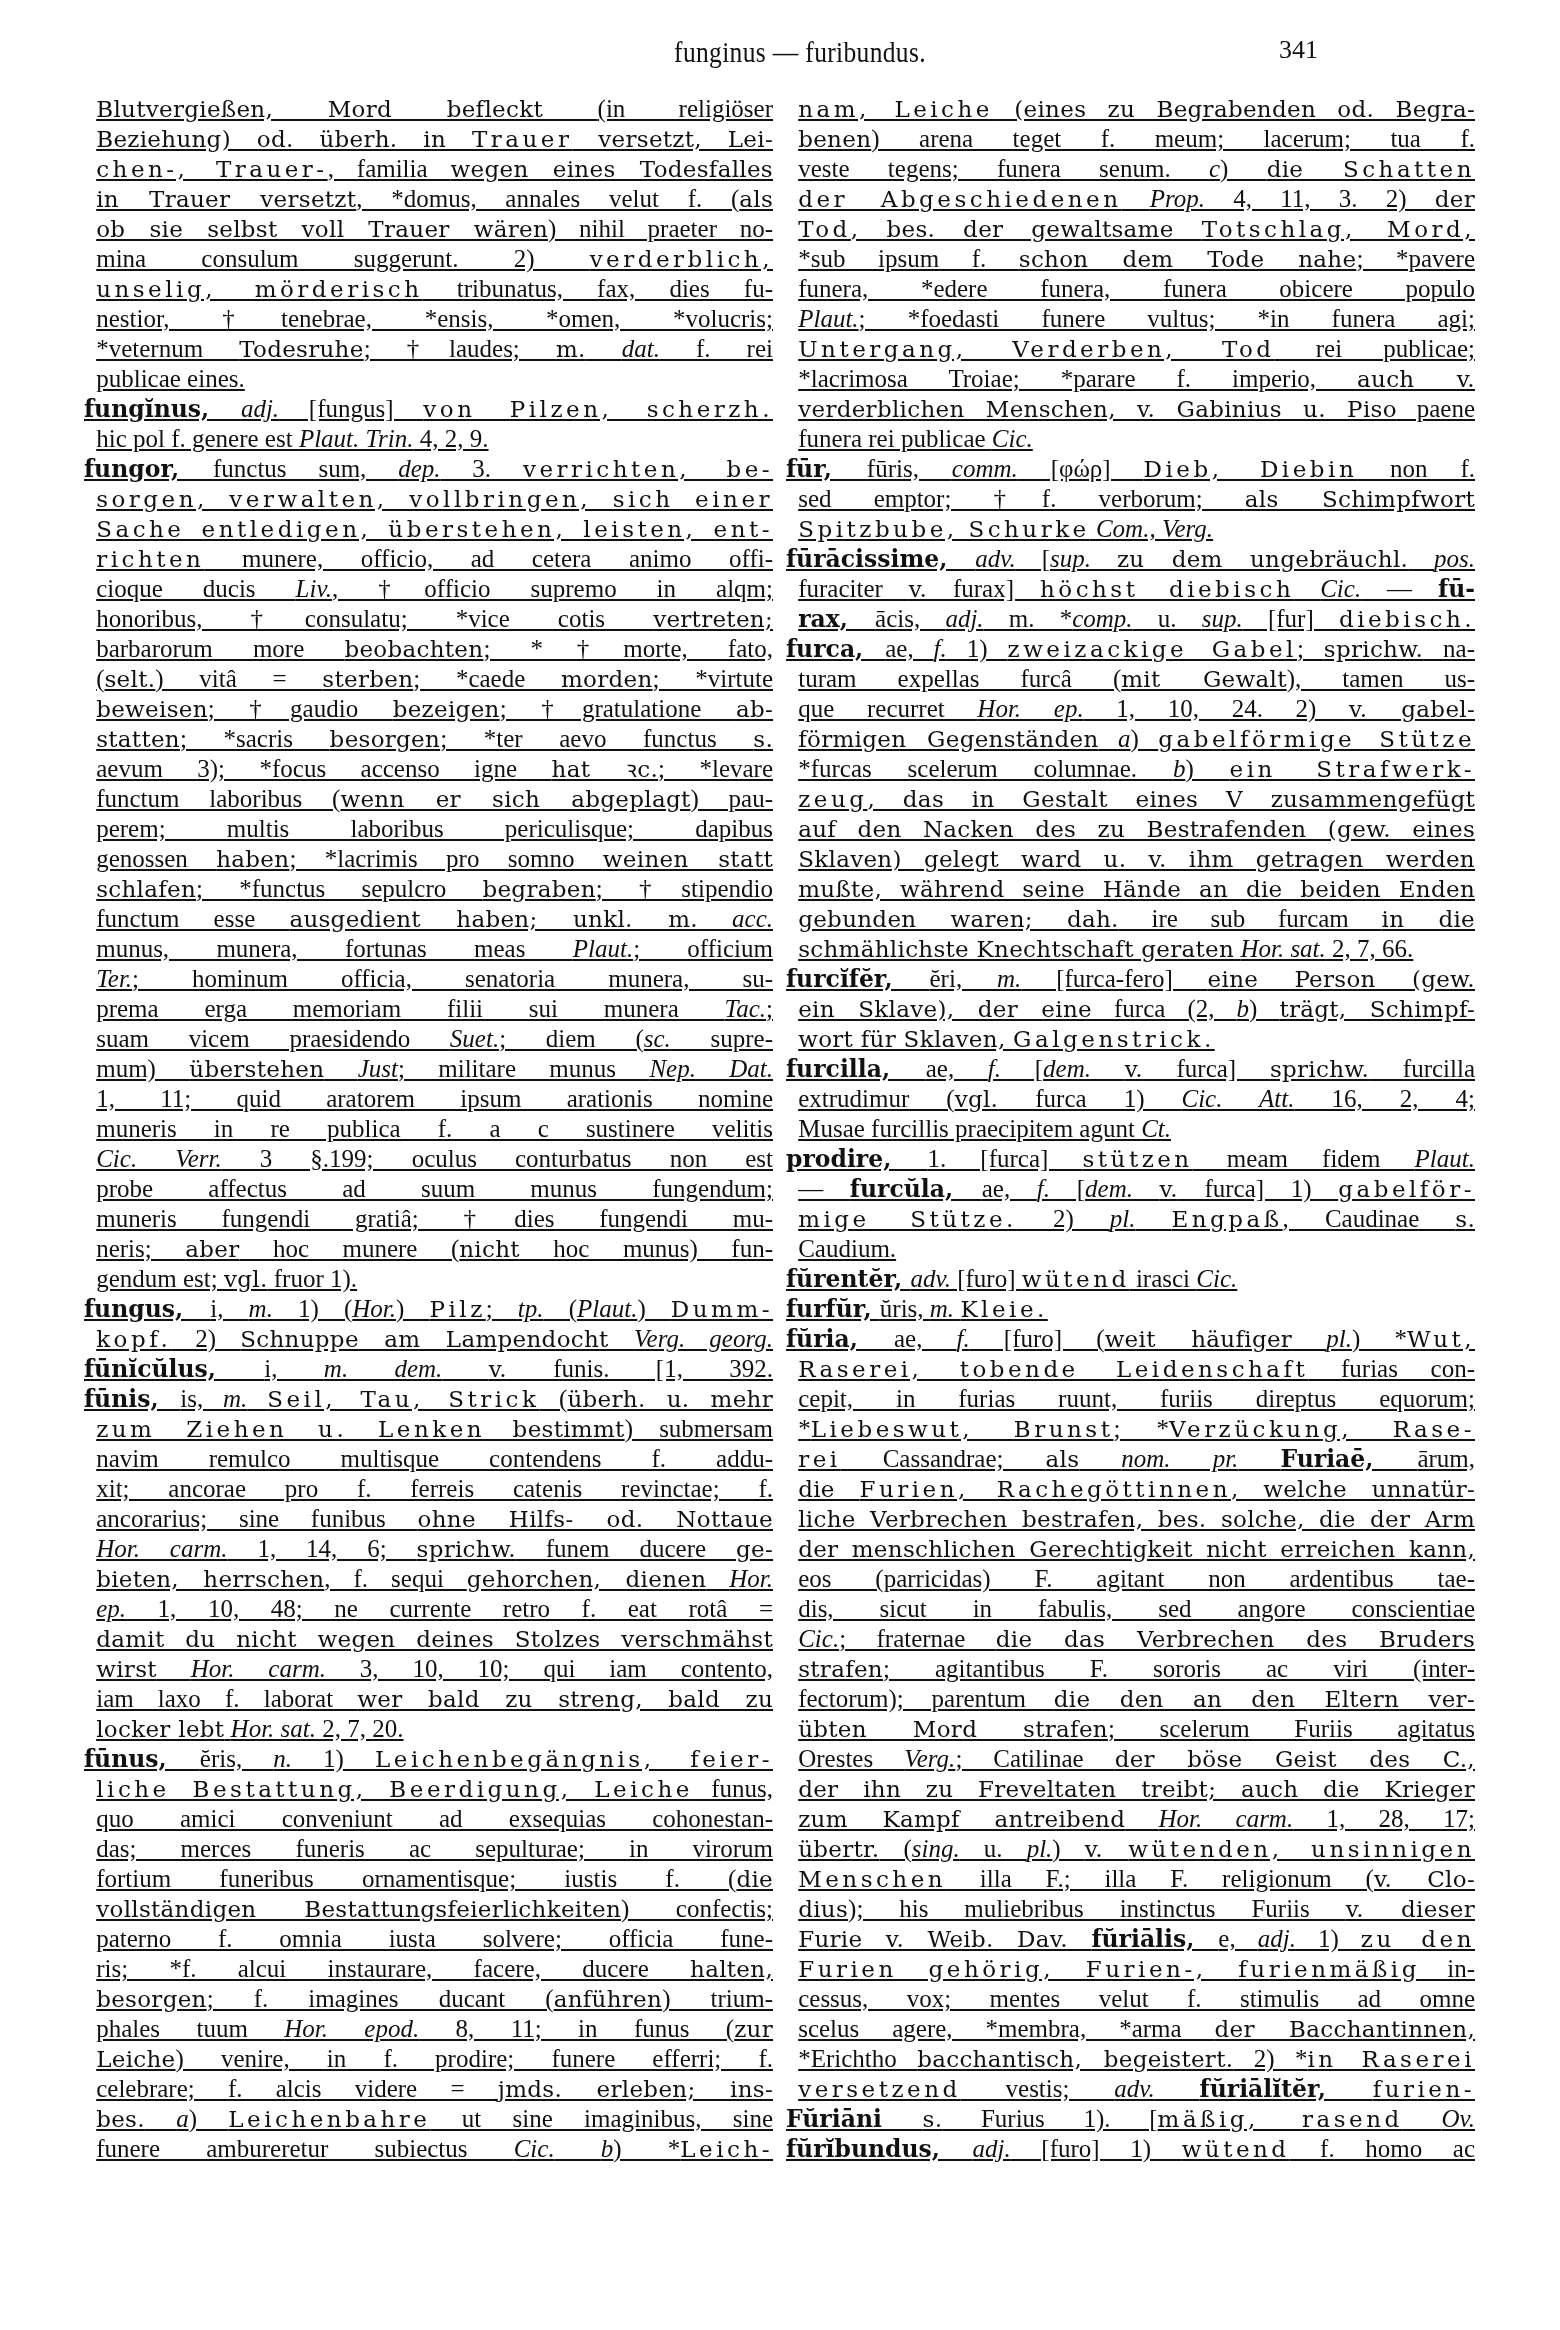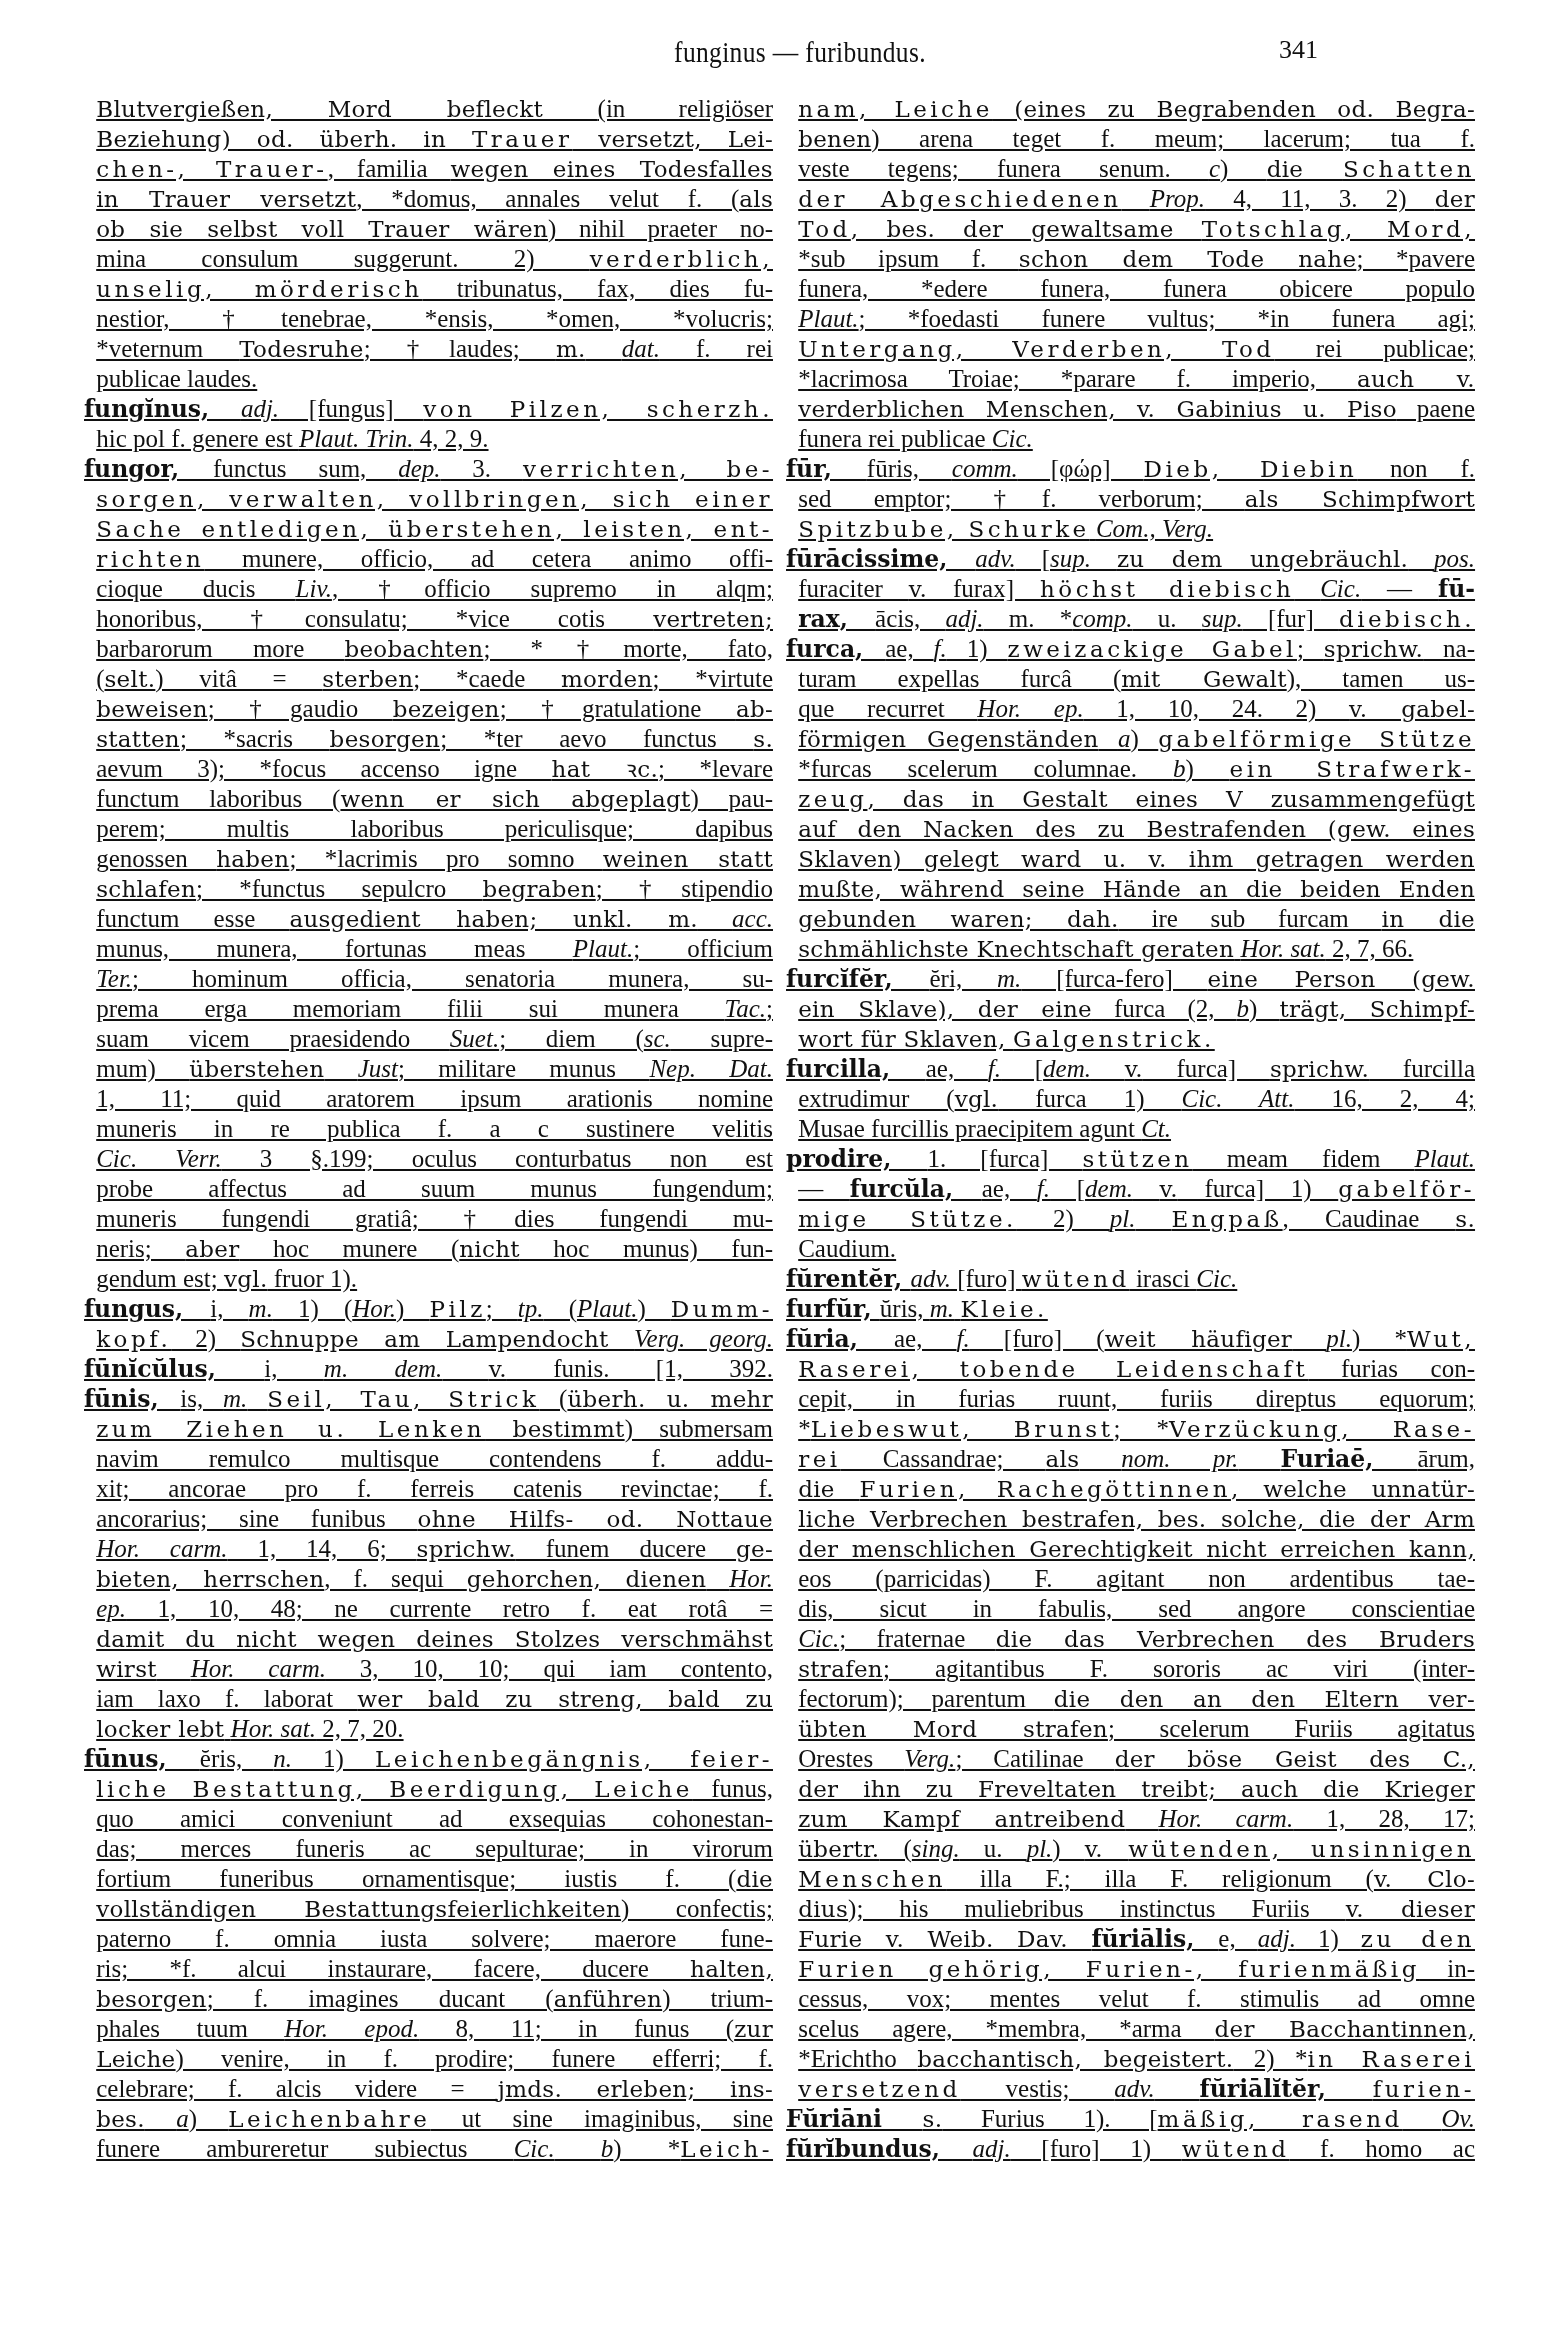--- a/index.html
+++ b/index.html
@@ -51,21 +51,21 @@
   <div class="column col-left" id="col-0">
       <div class="line indent"><span class="seg-f">Blutvergießen, Mord befleckt </span><span>(in religiöser</span></div>
       <div class="line indent"><span class="seg-f">Beziehung) od. überh. in </span><span class="seg-fs">Trauer</span><span class="seg-f"> versetzt, Lei-</span></div>
       <div class="line indent"><span class="seg-fs">chen-, Trauer-</span><span>, familia </span><span class="seg-f">wegen eines Todesfalles</span></div>
       <div class="line indent"><span class="seg-f">in Trauer versetzt</span><span>, *domus, annales velut f. (</span><span class="seg-f">als</span></div>
       <div class="line indent"><span class="seg-f">ob sie selbst voll Trauer wären</span><span>) nihil praeter no-</span></div>
       <div class="line indent"><span>mina consulum suggerunt. 2) </span><span class="seg-fs">verderblich,</span></div>
       <div class="line indent"><span class="seg-fs">unselig, mörderisch</span><span> tribunatus, fax, dies fu-</span></div>
       <div class="line indent"><span>nestior, †tenebrae, *ensis, *omen, *volucris;</span></div>
       <div class="line indent"><span>*veternum </span><span class="seg-f">Todesruhe</span><span>; †laudes; </span><span class="seg-f">m.</span><span> </span><span class="seg-i">dat.</span><span> f. rei</span></div>
-      <div class="line indent last"><span>publicae laudes.</span></div>
+      <div class="line indent last"><span>publicae eines.</span></div>
       <div class="line hang"><span class="seg-b headword">fungĭnus, </span><span class="seg-i">adj.</span><span> [fungus] </span><span class="seg-fs">von Pilzen, scherzh.</span></div>
       <div class="line indent last"><span>hic pol f. genere est </span><span class="seg-i">Plaut. Trin.</span><span> 4, 2, 9.</span></div>
       <div class="line hang"><span class="seg-b headword">fungor, </span><span>functus sum, </span><span class="seg-i">dep.</span><span> 3. </span><span class="seg-fs">verrichten, be-</span></div>
       <div class="line indent"><span class="seg-fs">sorgen, verwalten, vollbringen, sich einer</span></div>
       <div class="line indent"><span class="seg-fs">Sache entledigen, überstehen, leisten, ent-</span></div>
       <div class="line indent"><span class="seg-fs">richten</span><span> munere, officio, ad cetera animo offi-</span></div>
       <div class="line indent"><span>cioque ducis </span><span class="seg-i">Liv.</span><span>, †officio supremo in alqm;</span></div>
       <div class="line indent"><span>honoribus, †consulatu; *vice cotis </span><span class="seg-f">vertreten;</span></div>
       <div class="line indent"><span>barbarorum more </span><span class="seg-f">beobachten</span><span>; *†morte, fato,</span></div>
       <div class="line indent"><span>(</span><span class="seg-f">selt.</span><span>) vitâ = </span><span class="seg-f">sterben</span><span>; *caede </span><span class="seg-f">morden</span><span>; *virtute</span></div>
@@ -103,21 +103,21 @@
       <div class="line indent"><span class="seg-f">damit du nicht wegen deines Stolzes verschmähst</span></div>
       <div class="line indent"><span class="seg-f">wirst</span><span> </span><span class="seg-i">Hor. carm.</span><span> 3, 10, 10; qui iam contento,</span></div>
       <div class="line indent"><span>iam laxo f. laborat </span><span class="seg-f">wer bald zu streng, bald zu</span></div>
       <div class="line indent last"><span class="seg-f">locker lebt</span><span> </span><span class="seg-i">Hor. sat.</span><span> 2, 7, 20.</span></div>
       <div class="line hang"><span class="seg-b headword">fūnus, </span><span>ĕris, </span><span class="seg-i">n.</span><span> 1) </span><span class="seg-fs">Leichenbegängnis, feier-</span></div>
       <div class="line indent"><span class="seg-fs">liche Bestattung, Beerdigung, Leiche</span><span> funus,</span></div>
       <div class="line indent"><span>quo amici conveniunt ad exsequias cohonestan-</span></div>
       <div class="line indent"><span>das; merces funeris ac sepulturae; in virorum</span></div>
       <div class="line indent"><span>fortium funeribus ornamentisque; iustis f. (</span><span class="seg-f">die</span></div>
       <div class="line indent"><span class="seg-f">vollständigen Bestattungsfeierlichkeiten</span><span>) confectis;</span></div>
-      <div class="line indent"><span>paterno f. omnia iusta solvere; maerore fune-</span></div>
+      <div class="line indent"><span>paterno f. omnia iusta solvere; officia fune-</span></div>
       <div class="line indent"><span>ris; *f. alcui instaurare, facere, ducere </span><span class="seg-f">halten,</span></div>
       <div class="line indent"><span class="seg-f">besorgen</span><span>; f. imagines ducant (</span><span class="seg-f">anführen</span><span>) trium-</span></div>
       <div class="line indent"><span>phales tuum </span><span class="seg-i">Hor. epod.</span><span> 8, 11; in funus (</span><span class="seg-f">zur</span></div>
       <div class="line indent"><span class="seg-f">Leiche</span><span>) venire, in f. prodire; funere efferri; f.</span></div>
       <div class="line indent"><span>celebrare; f. alcis videre = </span><span class="seg-f">jmds. erleben; ins-</span></div>
       <div class="line indent"><span class="seg-f">bes.</span><span> </span><span class="seg-i">a</span><span>) </span><span class="seg-fs">Leichenbahre</span><span> ut sine imaginibus, sine</span></div>
       <div class="line indent"><span>funere ambureretur subiectus </span><span class="seg-i">Cic.</span><span>  </span><span class="seg-i">b</span><span>) *</span><span class="seg-fs">Leich-</span></div>
     </div>
   <div class="column col-right" id="col-1">
       <div class="line indent"><span class="seg-fs">nam, Leiche</span><span class="seg-f"> (eines zu Begrabenden od. Begra-</span></div>

